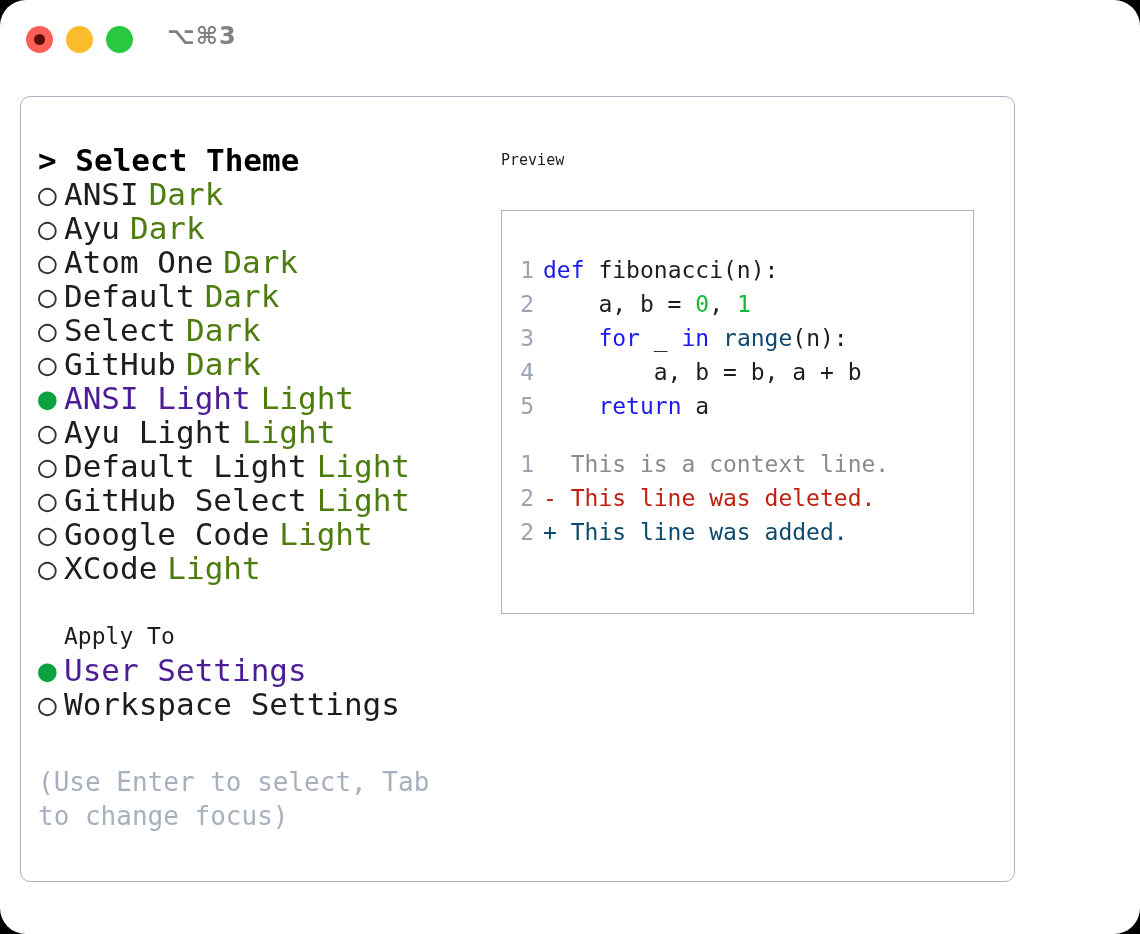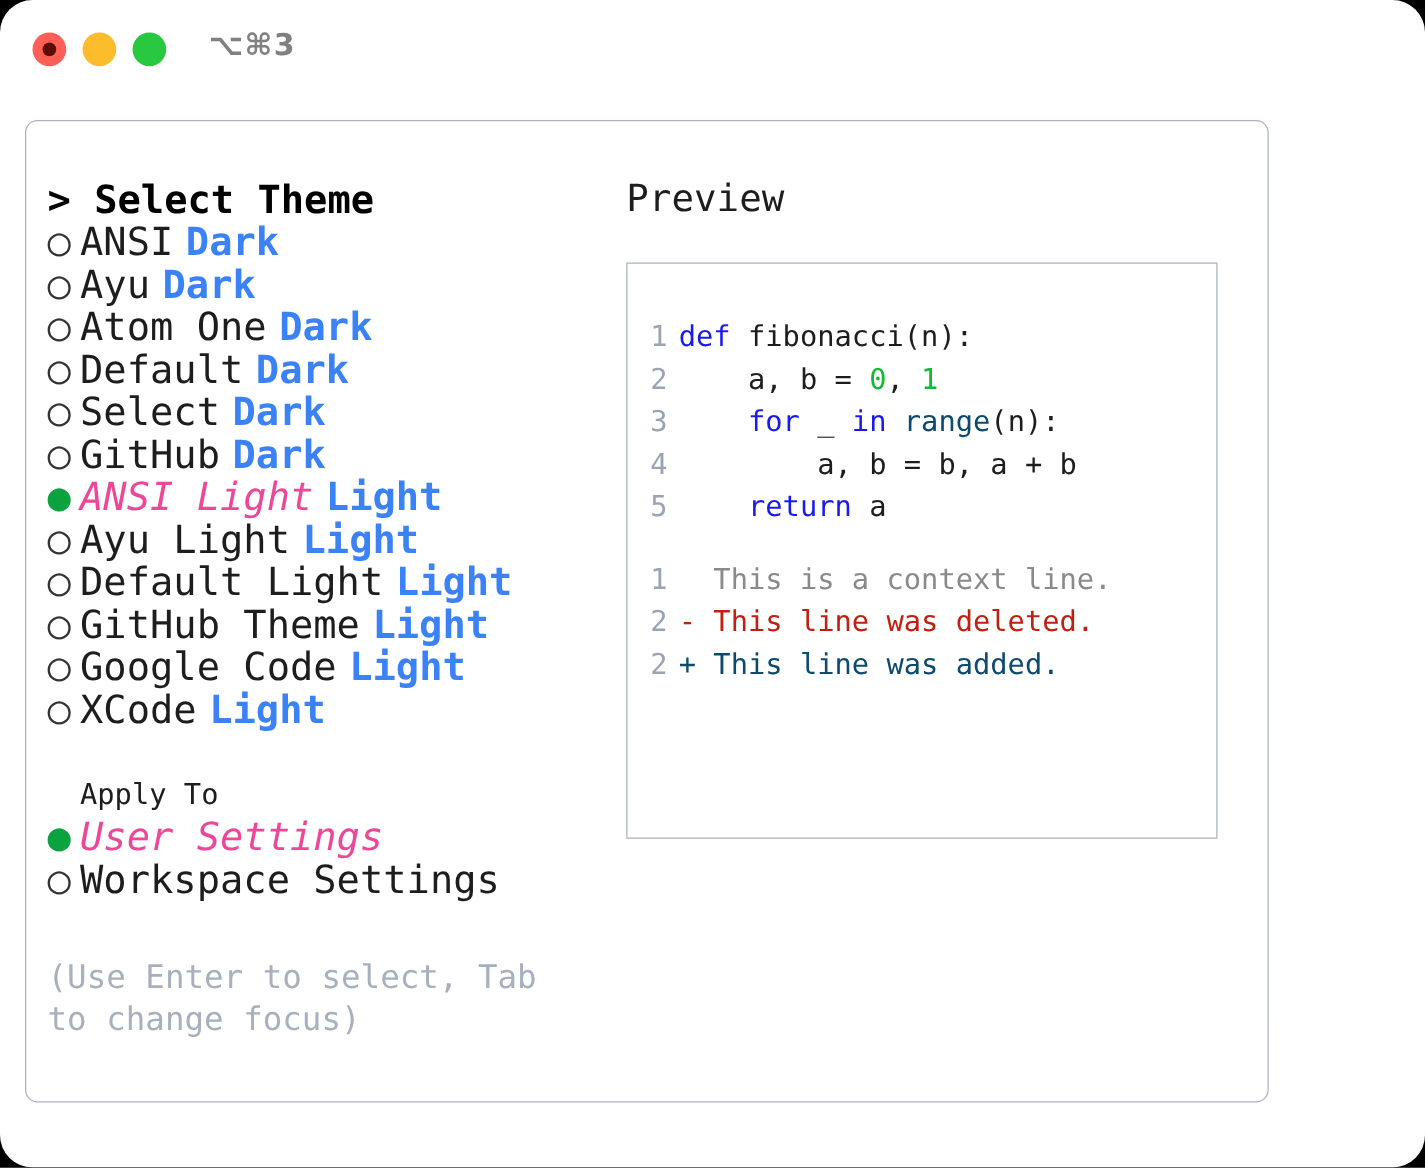--- a/index.html
+++ b/index.html
@@ -86,25 +86,24 @@
     font-weight: bold;
     color: #000000;
   }
   .bullet {
     display: inline-block;
     width: 26px;
     color: #333333;
   }
   .bullet.filled { color: #0ba33f; }
   .name { color: #1d1d1d; }
-  .row.selected .name { color: #ec4899; font-style: italic; }
+  .row.selected .name { color: #4c1d95; }
   .tag {
-    color: #3b82f6;
+    color: #4d7c0f;
     margin-left: 10px;
-    font-weight: bold;
   }
   .spacer { height: 34px; }
   .section-title {
     height: 34px;
     line-height: 34px;
     font-size: 23px;
     color: #1d1d1d;
     padding-left: 26px;
   }
   #hint {
@@ -116,28 +115,28 @@
   }
 
   
   #right-col {
     position: absolute;
     left: 480px;
     top: 46px;
     width: 500px;
   }
   #preview-title {
-    font-size: 30px;
+    font-size: 15px;
     color: #1d1d1d;
     line-height: 34px;
   }
   #preview-box {
     margin-top: 33px;
     width: 473px;
-    height: 461px;
+    height: 404px;
     border: 1.5px solid #aab2c0;
     background: #ffffff;
     box-sizing: border-box;
     position: relative;
   }
   #code-area {
     position: absolute;
     left: 10px;
     top: 42px;
     width: 455px;
@@ -185,21 +184,21 @@
       <div id="theme-rows">
           <div class="row"><span class="bullet">○</span><span class="name">ANSI</span><span class="tag">Dark</span></div>
           <div class="row"><span class="bullet">○</span><span class="name">Ayu</span><span class="tag">Dark</span></div>
           <div class="row"><span class="bullet">○</span><span class="name">Atom One</span><span class="tag">Dark</span></div>
           <div class="row"><span class="bullet">○</span><span class="name">Default</span><span class="tag">Dark</span></div>
           <div class="row"><span class="bullet">○</span><span class="name">Select</span><span class="tag">Dark</span></div>
           <div class="row"><span class="bullet">○</span><span class="name">GitHub</span><span class="tag">Dark</span></div>
           <div class="row selected"><span class="bullet filled">●</span><span class="name">ANSI Light</span><span class="tag">Light</span></div>
           <div class="row"><span class="bullet">○</span><span class="name">Ayu Light</span><span class="tag">Light</span></div>
           <div class="row"><span class="bullet">○</span><span class="name">Default Light</span><span class="tag">Light</span></div>
-          <div class="row"><span class="bullet">○</span><span class="name">GitHub Theme</span><span class="tag">Light</span></div>
+          <div class="row"><span class="bullet">○</span><span class="name">GitHub Select</span><span class="tag">Light</span></div>
           <div class="row"><span class="bullet">○</span><span class="name">Google Code</span><span class="tag">Light</span></div>
           <div class="row"><span class="bullet">○</span><span class="name">XCode</span><span class="tag">Light</span></div>
         </div>
 
       <div class="spacer"></div>
 
       <div class="section-title">Apply To</div>
       <div id="apply-rows">
           <div class="row selected"><span class="bullet filled">●</span><span class="name">User Settings</span></div>
           <div class="row"><span class="bullet">○</span><span class="name">Workspace Settings</span></div>

